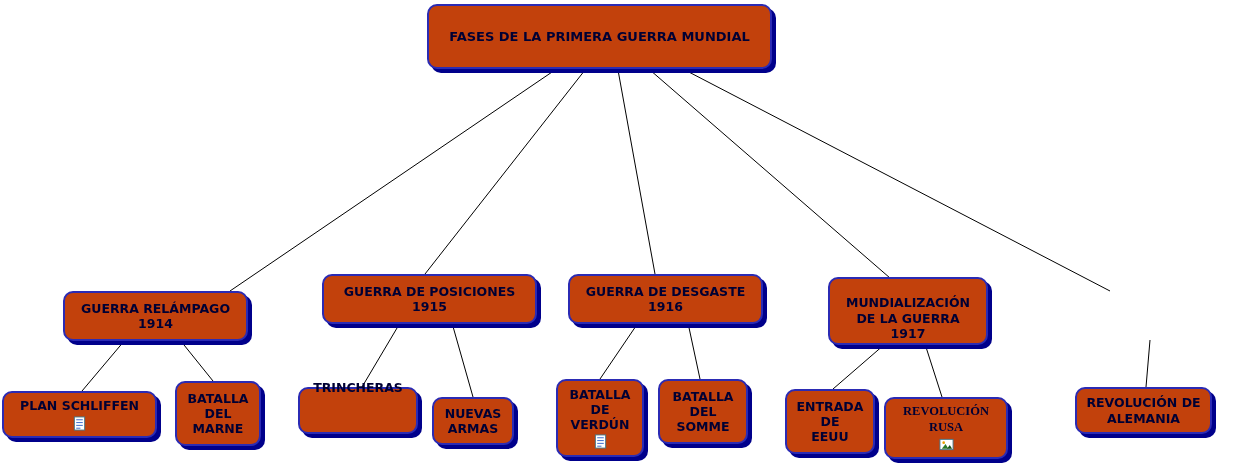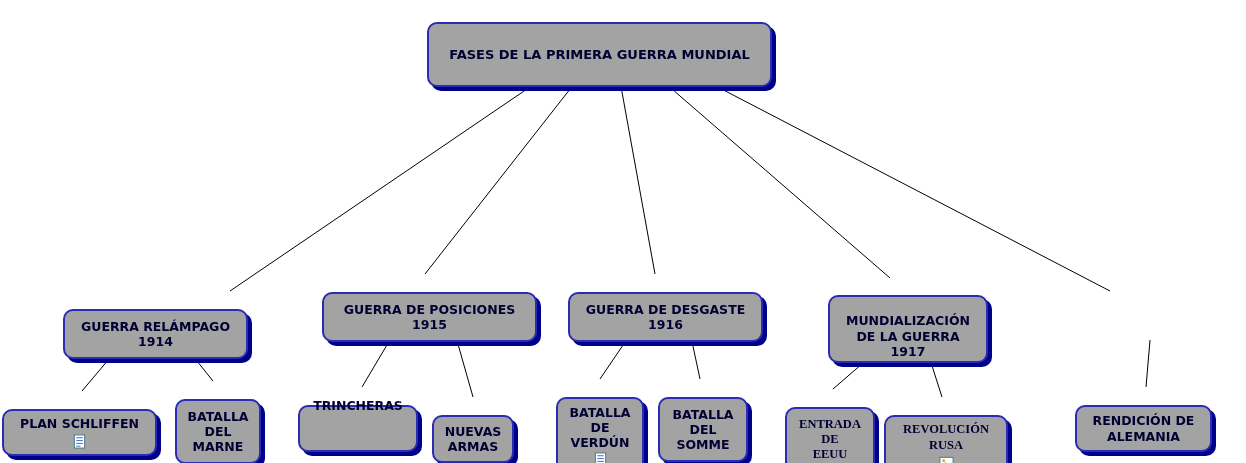--- a/index.html
+++ b/index.html
@@ -17,36 +17,35 @@
   }
   svg.edges {
     position: absolute;
     left: 0; top: 0;
     width: 1246px; height: 463px;
     pointer-events: none;
   }
   .node {
     position: absolute;
     box-sizing: border-box;
-    background: #a3a3a3;
+    background: #c2410c;
     border: 2px solid #2B2BB4;
     border-radius: 10px;
     box-shadow: 4px 4px 0 #00008B;
     display: flex;
     flex-direction: column;
     align-items: center;
     justify-content: center;
     text-align: center;
     font-weight: bold;
     color: #000033;
     font-size: 12.5px;
     line-height: 1.22;
     padding: 2px 4px;
     cursor: default;
-    margin-top: 18px;
   }
   .node .label {
     white-space: pre-line;
   }
   .node.root {
     font-size: 13px;
   }
   .icon {
     width: 15px;
     height: 15px;
@@ -152,35 +151,35 @@
       <line x1="4.5" y1="13" x2="9" y2="13" stroke="#3366cc" stroke-width="1"></line>
     </svg>
   </div>
 
   <div class="node" style="left:658px; top:379px; width:90px; height:65px;">
     <span class="label">BATALLA
 DEL
 SOMME</span>
   </div>
 
-  <div class="node" style="left:785px; top:389px; width:90px; height:65px;font-family:Liberation Serif, serif;">
+  <div class="node" style="left:785px; top:389px; width:90px; height:65px;">
     <span class="label">ENTRADA
 DE
 EEUU</span>
   </div>
 
   <div class="node" style="left:884px; top:397px; width:124px; height:62px;font-family:Liberation Serif, serif;">
     <span class="label">REVOLUCIÓN
 RUSA</span>
     <svg class="icon" viewBox="0 0 16 16">
       <rect x="1" y="2.5" width="14" height="11" fill="#ffffff" stroke="#447788" stroke-width="1"></rect>
       <circle cx="5" cy="6" r="1.4" fill="#e8a000"></circle>
       <polygon points="3,12.5 7,7.5 10,12.5" fill="#2a7a2a"></polygon>
       <polygon points="8.5,12.5 11.5,8.5 14,12.5" fill="#145214"></polygon>
     </svg>
   </div>
 
   <div class="node" style="left:1075px; top:387px; width:137px; height:47px;">
-    <span class="label">RENDICIÓN DE
+    <span class="label">REVOLUCIÓN DE
 ALEMANIA</span>
   </div>
 
 </div>
 
 </body></html>

